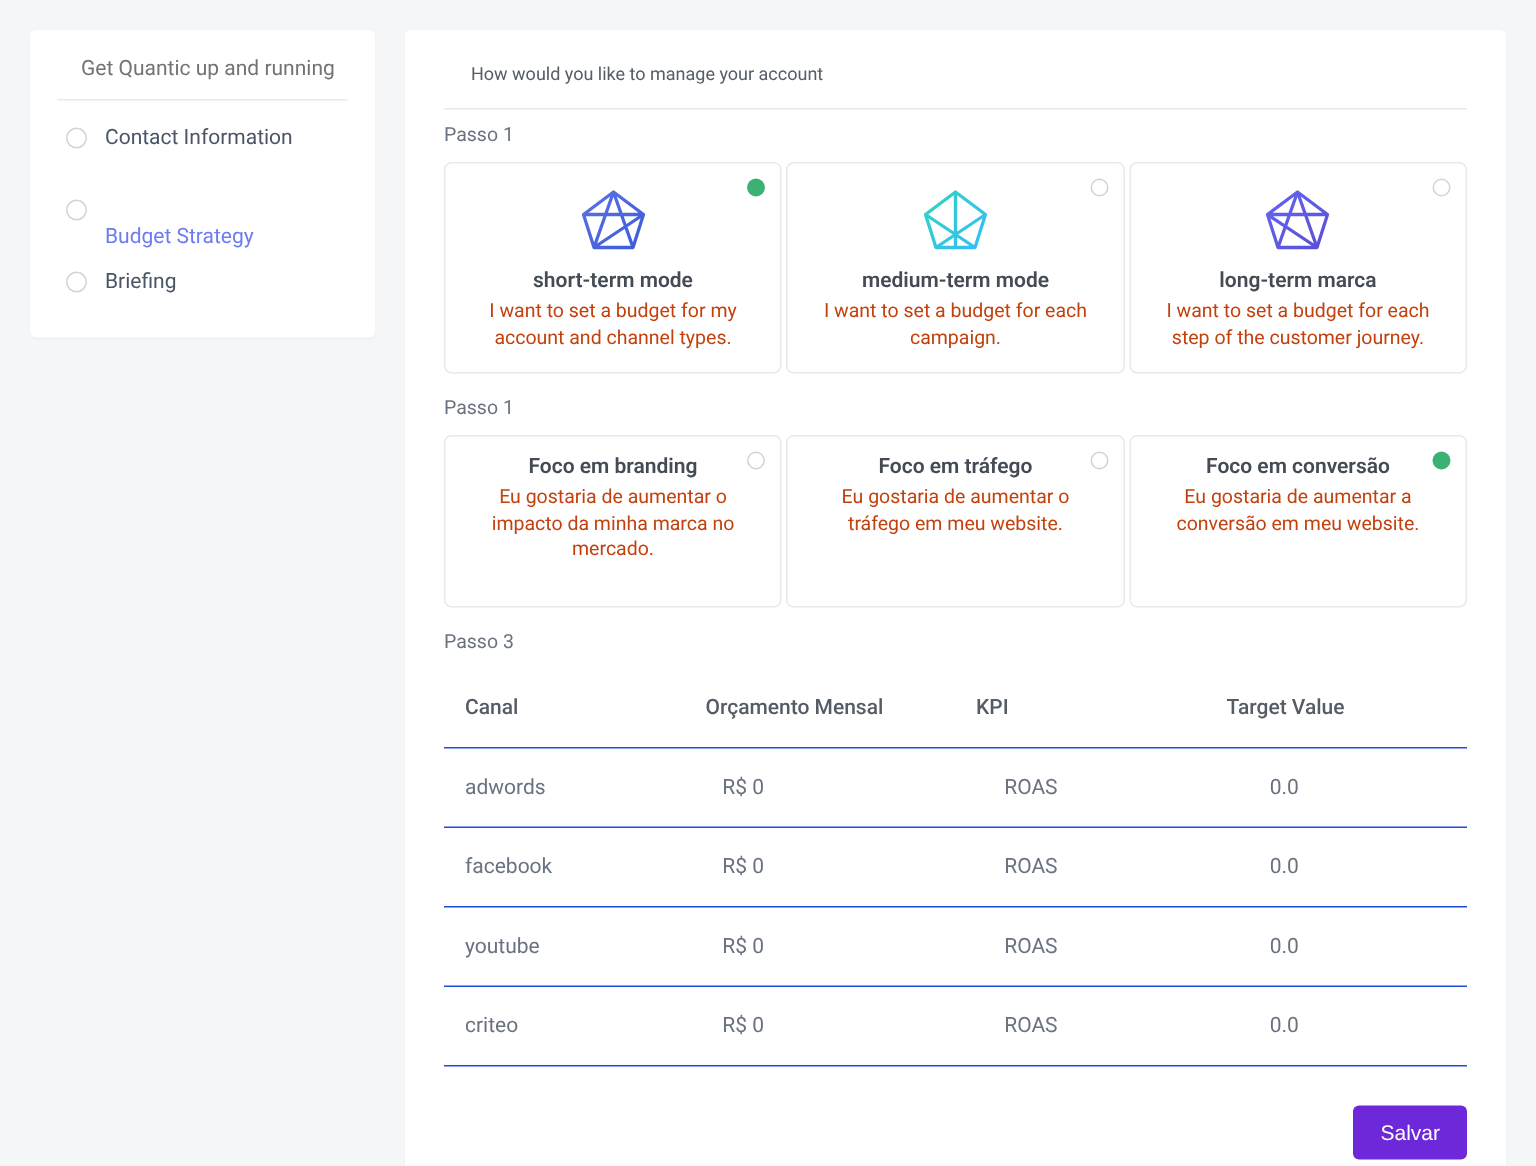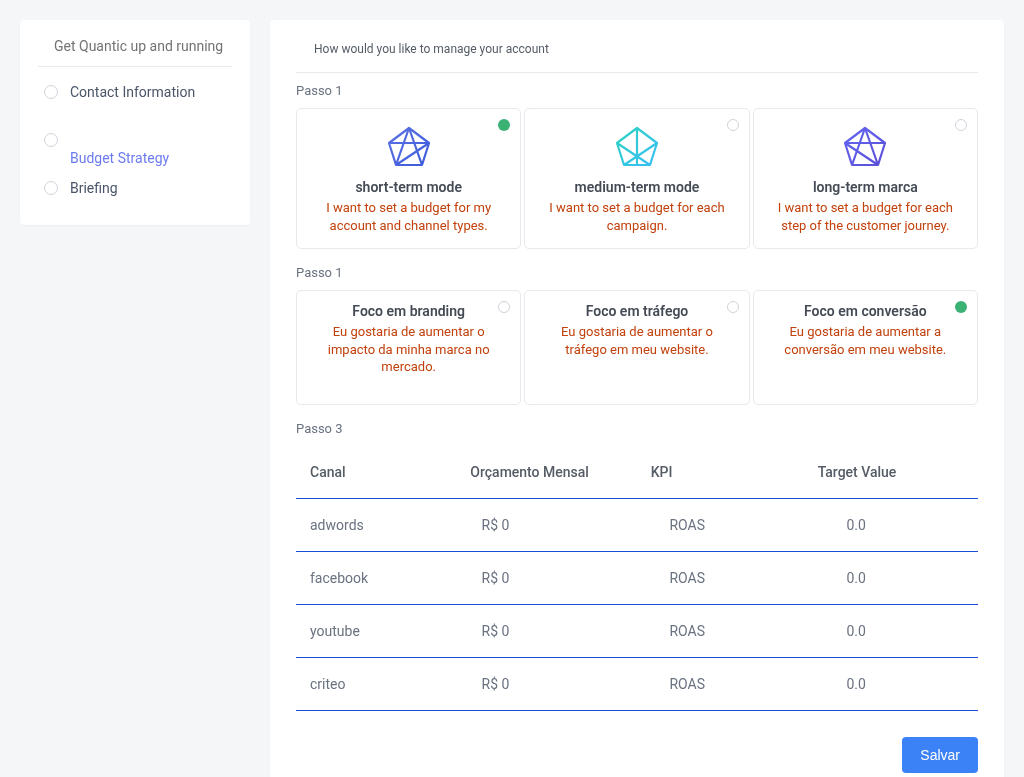--- a/index.html
+++ b/index.html
@@ -137,21 +137,21 @@
     .col-orcamento { width: 27%; }
     .col-kpi { width: 25%; }
     .col-target { width: 24%; }
 
     .footer {
       display: flex;
       justify-content: flex-end;
       margin-top: 26px;
     }
     .save-btn {
-      background: #3b82f6;
+      background: #6d28d9;
       color: #fff;
       border: none;
       border-radius: 4px;
       padding: 10px 18px;
       font-size: 14px;
       cursor: pointer;
     }
   </style>
 </head>
 <body>

